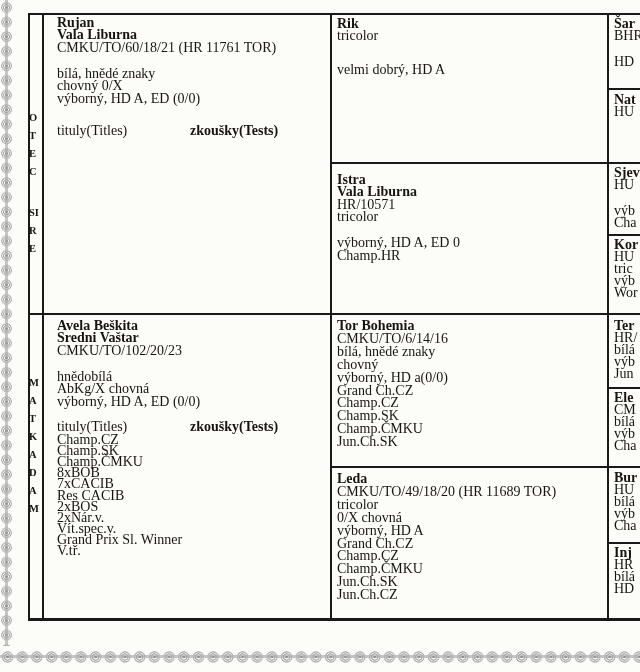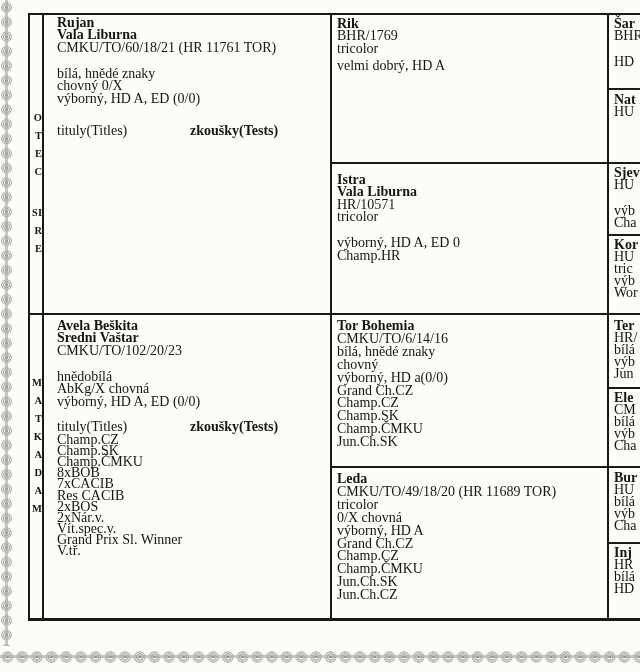--- a/index.html
+++ b/index.html
@@ -36,21 +36,21 @@
   .cell{position:absolute;font-size:14px;line-height:12.4px;}
   .lh13{line-height:12.9px;}
   .lh12{line-height:12.1px;}
   .line{white-space:nowrap;}
   .line.b{font-weight:bold;}
   .line.s{line-height:11.15px;}
   .labrow{position:relative;}
   .labrow .rgt{position:absolute;left:133px;top:0;font-weight:bold;}
   
   .vert{
-    position:absolute;width:13px;text-align:right;
+    position:absolute;width:13px;text-align:left;
     font-size:10.5px;line-height:18px;word-break:break-all;
     font-weight:bold;letter-spacing:0;
   }
 </style>
 </head>
 <body>
 
 <div class="orn-v"></div>
 <div class="orn-h"></div>
 
@@ -77,23 +77,22 @@
     <div class="line b">Rujan</div>
     <div class="line b">Vala Liburna</div>
     <div class="line">CMKU/TO/60/18/21 (HR 11761 TOR)</div>
     <div class="line" style="margin-top: 13.5px;">bílá, hnědé znaky</div>
     <div class="line">chovný 0/X</div>
     <div class="line">výborný, HD A, ED (0/0)</div>
     <div class="line labrow" style="margin-top: 20.25px;"><span>tituly(Titles)</span><span class="rgt">zkoušky(Tests)</span></div>
   </div>
 <div class="cell" style="left:337px;top:18px;width:265px">
     <div class="line b">Rik</div>
-    <div class="line">BHR/1769</div>
     <div class="line">tricolor</div>
-    <div class="line" style="margin-top: 5px;">velmi dobrý, HD A</div>
+    <div class="line" style="margin-top: 21px;">velmi dobrý, HD A</div>
   </div>
 <div class="cell" style="left:337px;top:174px;width:265px">
     <div class="line b">Istra</div>
     <div class="line b">Vala Liburna</div>
     <div class="line">HR/10571</div>
     <div class="line">tricolor</div>
     <div class="line" style="margin-top: 13.5px;">výborný, HD A, ED 0</div>
     <div class="line">Champ.HR</div>
   </div>
 <div class="cell" style="left:57px;top:320px;width:270px">

